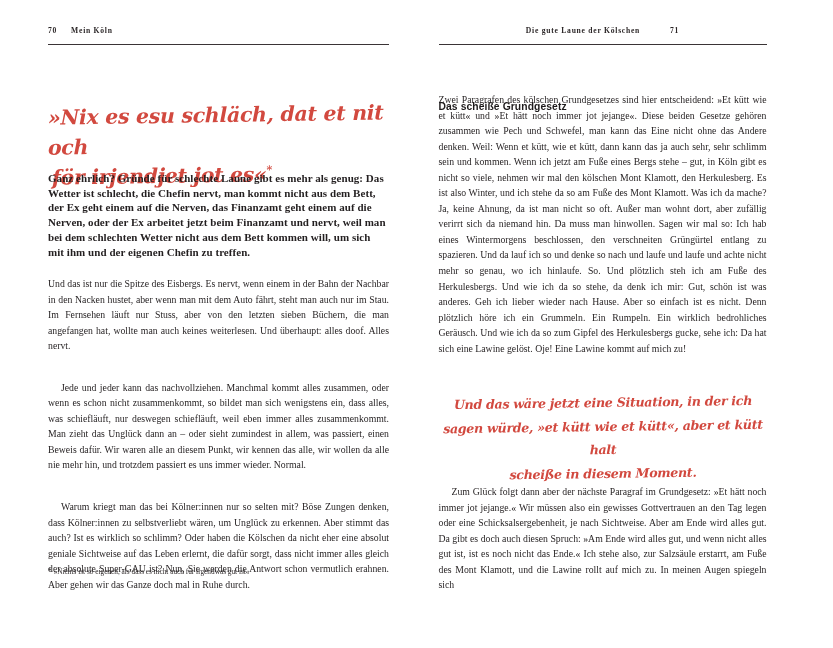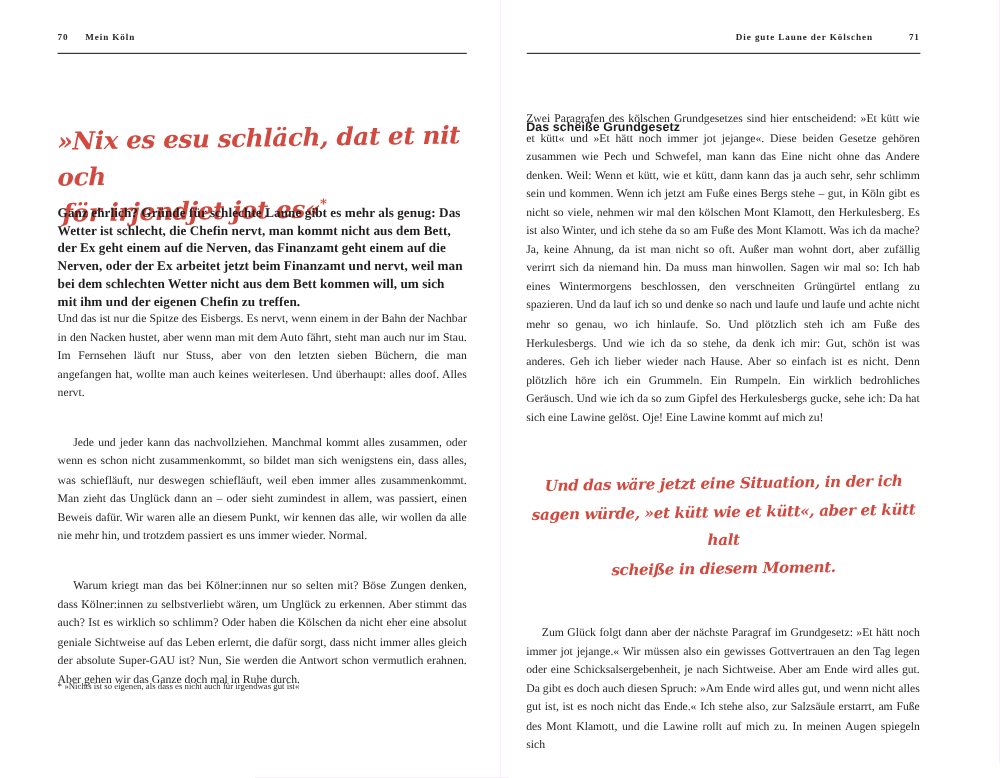--- a/index.html
+++ b/index.html
@@ -14,21 +14,21 @@
     overflow: hidden;
     font-family: "Liberation Serif", "DejaVu Serif", serif;
     color: #231f20;
     -webkit-font-smoothing: antialiased;
   }
 
   .spread {
     position: relative;
     width: 833px;
     height: 648px;
-    background: #f0abfc;
+    background: #7f1d1d;
     display: flex;
   }
 
   .page {
     position: relative;
     box-sizing: border-box;
     width: 416.5px;
     height: 648px;
     background: #ffffff;
   }
@@ -57,21 +57,21 @@
     background: #3a3436;
   }
   .page-left .runhead {
     left: 48px;
     width: 341px;
     justify-content: flex-start;
   }
   .page-right .runhead {
     left: 22px;
     width: 328px;
-    justify-content: flex-end;
+    justify-content: center;
   }
   .folio { }
   .page-left .booktitle { margin-left: 14px; }
   .page-right .folio { margin-left: 30px; }
 
   
   .column {
     position: absolute;
     top: 0;
     box-sizing: border-box;
@@ -131,33 +131,33 @@
     line-height: 15.55px;
     text-align: justify;
     text-justify: inter-word;
     hyphens: manual;
   }
   .body p { margin: 0; }
   .body p.indent { text-indent: 13px; margin-top: 26px; }
 
   .left-body {
     position: absolute;
-    top: 258px;
+    top: 276px;
     left: 0;
     width: 341px;
   }
   .right-body-a {
     position: absolute;
     top: 92px;
     left: 0;
     width: 328px;
   }
   .right-body-b {
     position: absolute;
-    top: 494px;
+    top: 458px;
     left: 0;
     width: 328px;
   }
 
   
   .section-head {
     position: absolute;
     top: 92px;
     left: 0;
     width: 328px;

